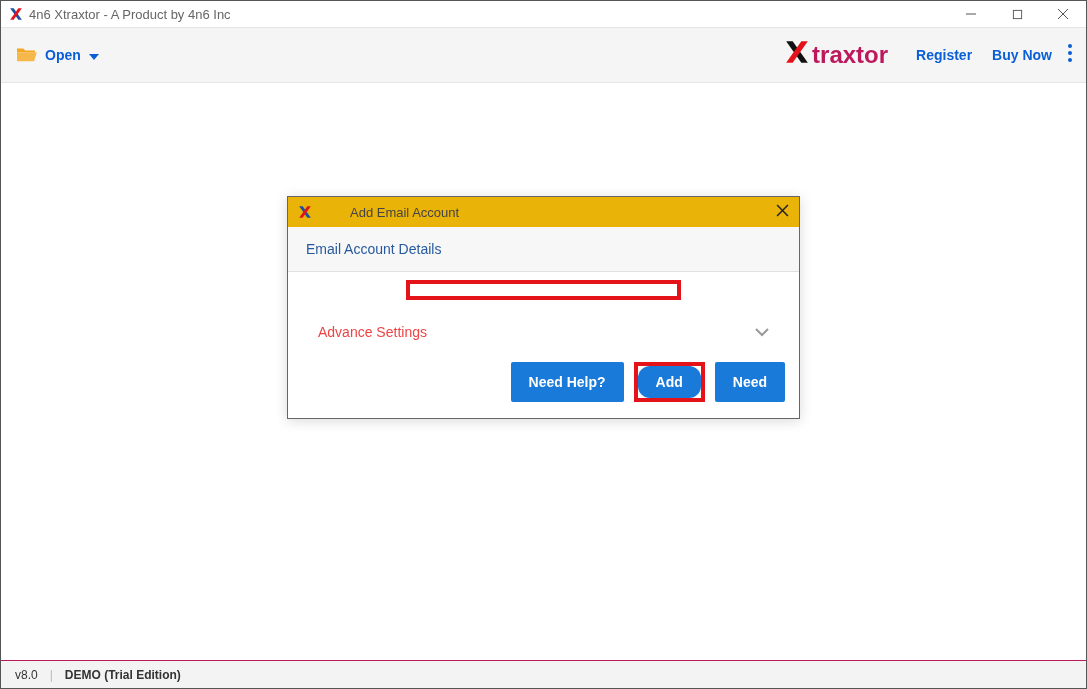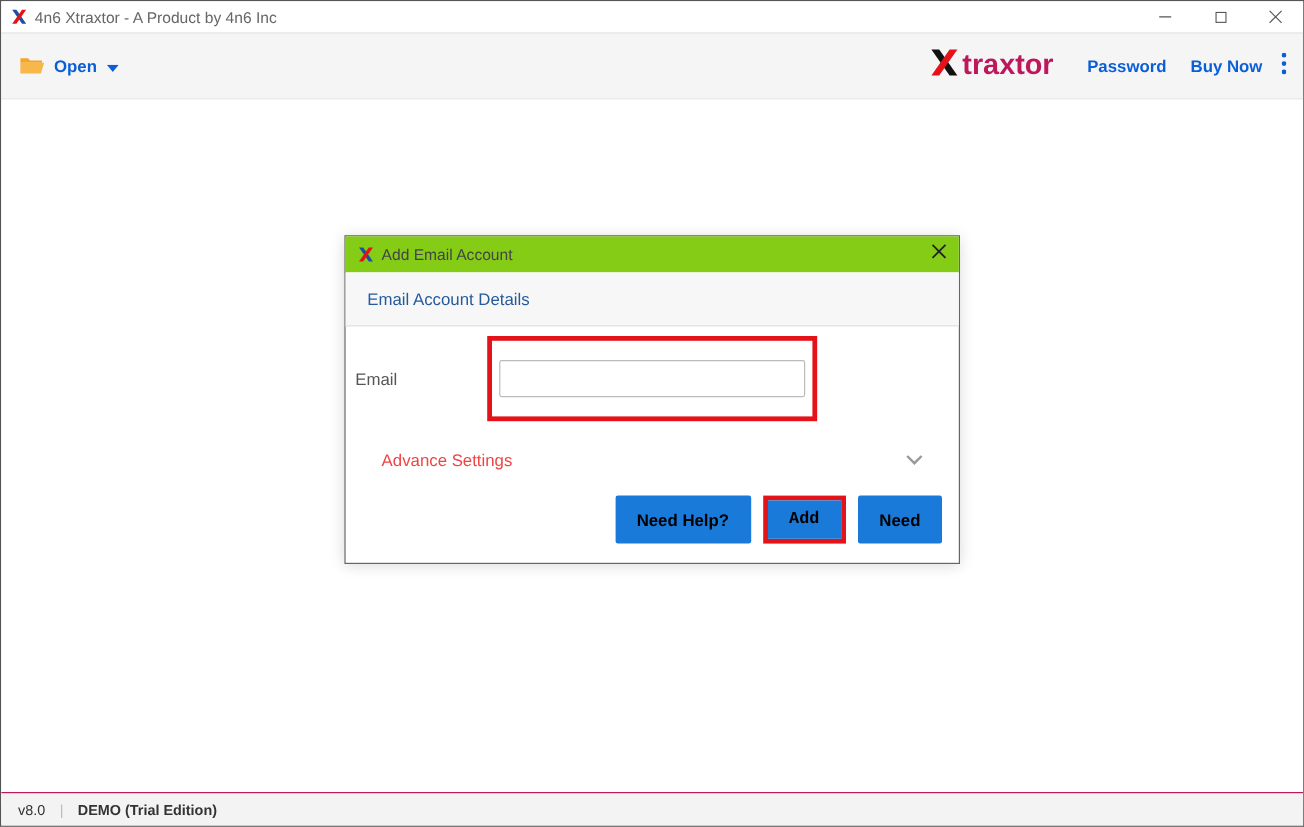--- a/index.html
+++ b/index.html
@@ -66,21 +66,22 @@
     left: 286px; top: 113px;
     width: 513px;
     background: #fff;
     border: 1px solid #666;
     box-shadow: 0 2px 12px rgba(0,0,0,0.15);
   }
   .dialog-titlebar {
     height: 30px;
     display: flex; align-items: center;
     padding: 0 10px;
-    background: #84cc16;
+    background: #eab308;
+    gap: 32px;
   }
   .dialog-titlebar .logo-sm { margin-right: 6px; display: inline-flex; }
   .dialog-titlebar .title { color: #444; font-size: 13px; }
   .dialog-close { margin-left: auto; font-size: 16px; }
 
   .dialog-subheader {
     background: #f7f7f7;
     padding: 14px 18px;
     color: #265a9d;
     font-size: 14px;
@@ -122,33 +123,33 @@
     color: #ef4444; font-size: 14px;
   }
   .advance-row .chev-down { margin-left: auto; color: #999; }
 
   .dialog-actions {
     display: flex; justify-content: flex-end; gap: 10px;
     padding: 0 14px 16px 14px;
   }
   .btn {
     background: #1a7ad9;
-    color: #000000;
+    color: #ffffff;
     border: none;
     border-radius: 2px;
     padding: 8px 18px;
     font-size: 14px;
     font-weight: 600;
   }
   .btn-highlight-wrap {
     border: 4px solid #e4131a;
     padding: 0;
     display: inline-flex;
   }
-  .btn-highlight-wrap .btn { border-radius: 0; font-family: Liberation Mono, monospace; }
+  .btn-highlight-wrap .btn { border-radius: 12px; }
 
   
   .statusbar {
     position: absolute; bottom: 0; left: 0; right: 0;
     height: 28px;
     background: #f3f3f3;
     border-top: 1px solid #be185d;
     display: flex; align-items: center;
     padding: 0 14px;
     font-size: 12px; color: #333;
@@ -209,21 +210,21 @@
   <div class="toolbar-spacer"></div>
   <div class="brand">
     <span style="margin-right:2px;">
       <svg width="26" height="26" viewBox="0 0 24 24">
         <path fill="#111" d="M2 2 L8 2 L22 22 L16 22 Z"></path>
         <path class="x-logo-red" d="M22 2 L16 2 L2 22 L8 22 Z"></path>
       </svg>
     </span>
     <span>traxtor</span>
   </div>
-  <span class="link-btn">Password</span>
+  <span class="link-btn">Register</span>
   <span class="link-btn">Buy Now</span>
   <span class="more-btn">
     <svg width="4" height="18" viewBox="0 0 4 18">
       <circle cx="2" cy="2" r="2" fill="#0a5fd7"></circle>
       <circle cx="2" cy="9" r="2" fill="#0a5fd7"></circle>
       <circle cx="2" cy="16" r="2" fill="#0a5fd7"></circle>
     </svg>
   </span>
 </div>
 
@@ -243,24 +244,20 @@
             <line x1="1" y1="1" x2="11" y2="11" stroke="#222" stroke-width="1.4"></line>
             <line x1="11" y1="1" x2="1" y2="11" stroke="#222" stroke-width="1.4"></line>
           </svg>
       </span>
     </div>
 
     <div class="dialog-subheader">Email Account Details</div>
 
     <div class="dialog-body">
       <div class="highlight-box">
-        <div class="form-row" style="position:relative;">
-          <span class="overlay-label">Email</span>
-          <input class="input" type="text" value="" style="">
-        </div>
       </div>
 
       <div class="advance-row">
         <span>Advance Settings</span>
         <span class="chev-down">
           <svg width="14" height="9" viewBox="0 0 14 9">
               <path d="M1 1 L7 7 L13 1" fill="none" stroke="#999" stroke-width="2"></path>
             </svg>
         </span>
       </div>

